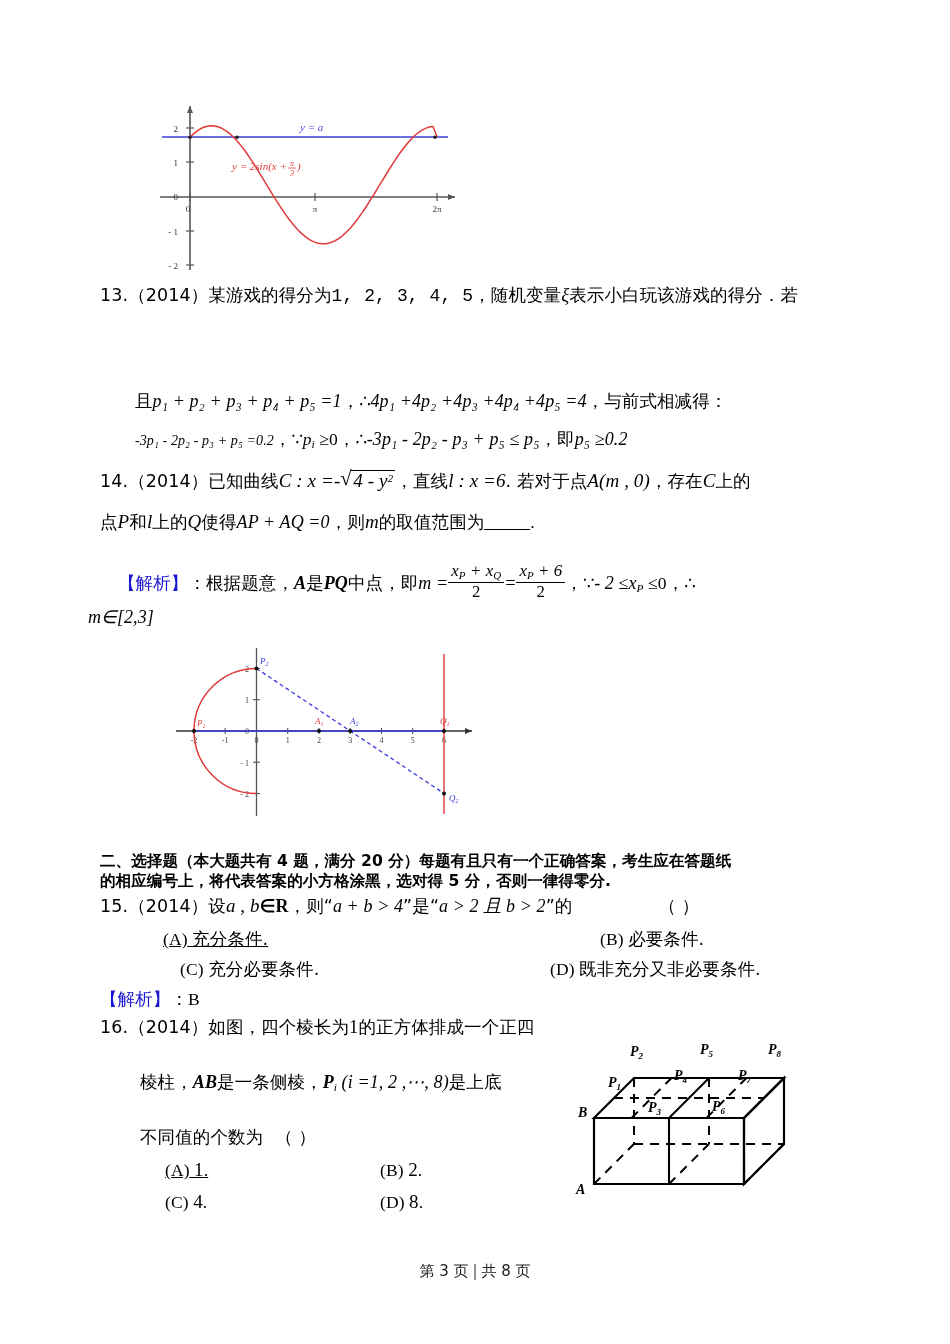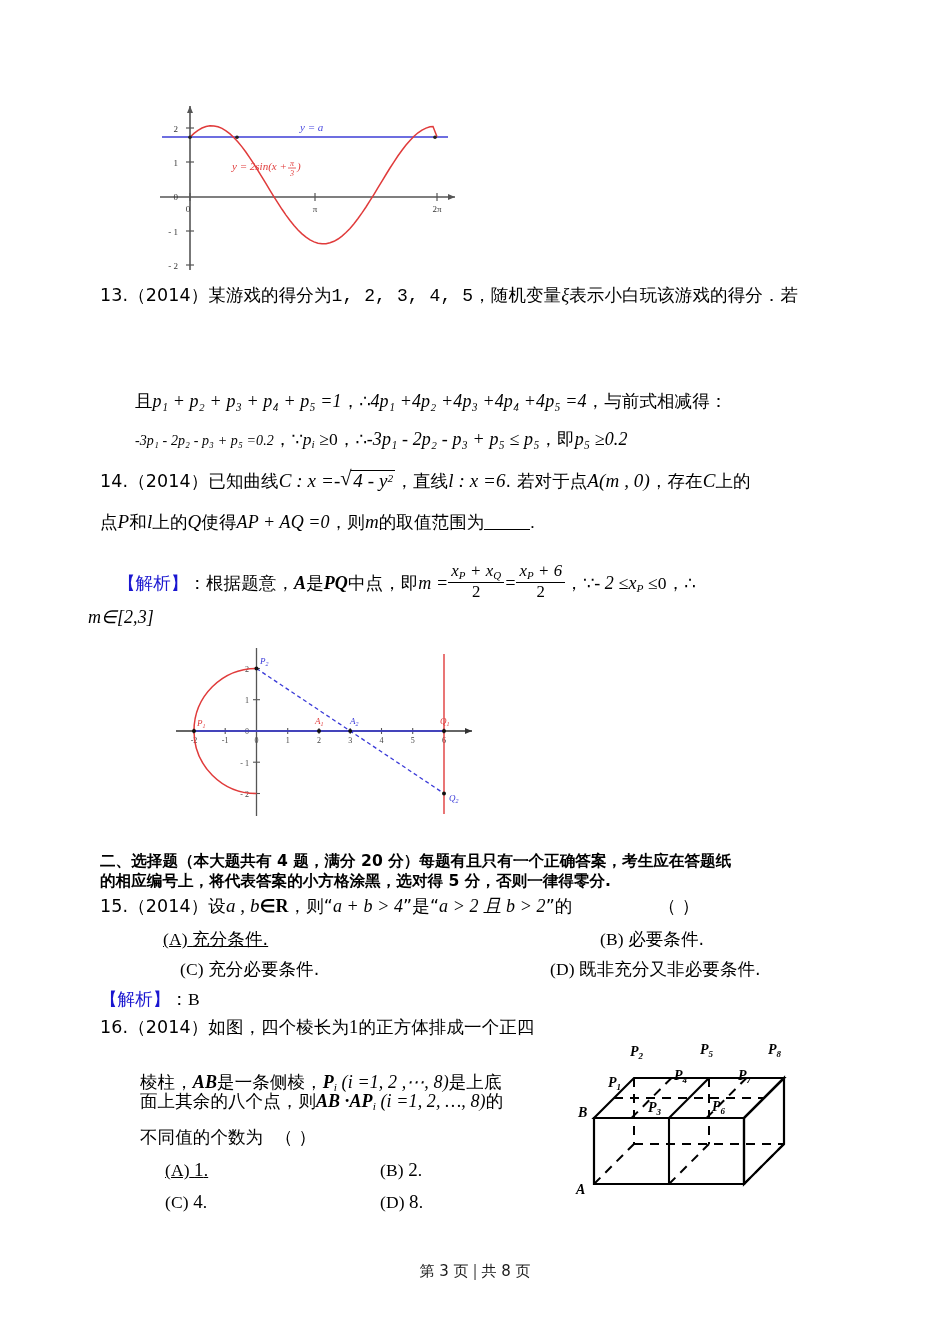--- a/index.html
+++ b/index.html
@@ -308,23 +308,20 @@
   <div class="blk line" style="left:100px; top:991px;">
     <span class="jiexi">【解析】</span><span class="cn">：</span><span class="ser">B</span>
   </div>
 
   <div class="blk line" style="left:100px; top:1018px;">
     <span class="cn">16.</span><span class="cn">（2014）</span><span class="cn">如图，四个棱长为</span><span class="ser" style="font-size:18.5px;">1</span><span class="cn">的正方体排成一个正四</span>
   </div>
   <div class="blk line" style="left:140px; top:1055px;margin-top:18px;">
     <span class="cn">棱柱，</span><span class="bi" style="font-size:18px;">AB</span><span class="cn">是一条侧棱，</span><span class="bi" style="font-size:18px;">P</span><sub>i</sub><span class="it" style="font-size:18px;"> (i =1, 2 ,⋯, 8)</span><span class="cn">是上底</span>
   </div>
-  <div class="blk line" style="left:140px; top:1092px;">
-    <span class="cn">面上其余的八个点，则</span><span class="bi" style="font-size:18px;">AB ·AP</span><sub>i</sub><span class="it" style="font-size:18px;"> (i =1, 2, …, 8)</span><span class="cn">的</span>
-  </div>
   <div class="blk line" style="left:140px; top:1129px;">
     <span class="cn">不同值的个数为</span><span style="display:inline-block;width:12px;"></span><span class="cn">（    ）</span>
   </div>
   <div class="blk line" style="left:165px; top:1160px;text-decoration:underline;">
     <span class="ser">(A)</span>&nbsp;<span class="ser" style="font-size:19px;">1</span><span class="ser">.</span>
   </div>
   <div class="blk line" style="left:380px; top:1160px;">
     <span class="ser">(B)</span>&nbsp;<span class="ser" style="font-size:19px;">2</span><span class="ser">.</span>
   </div>
   <div class="blk line" style="left:165px; top:1192px;">

